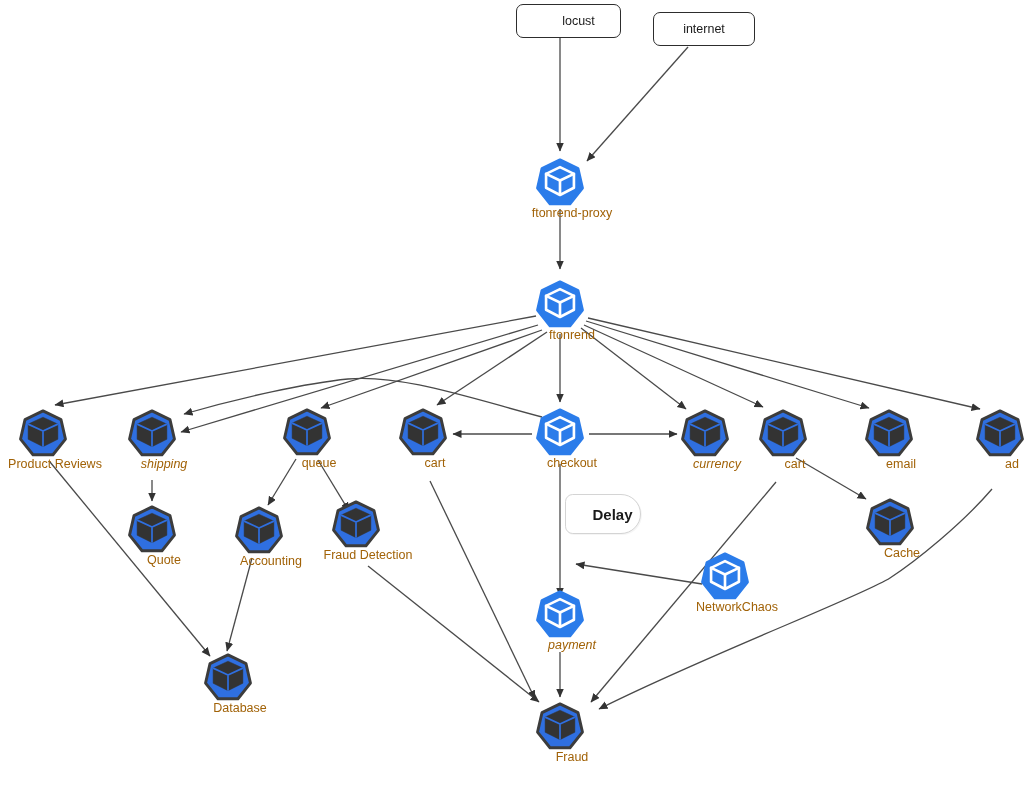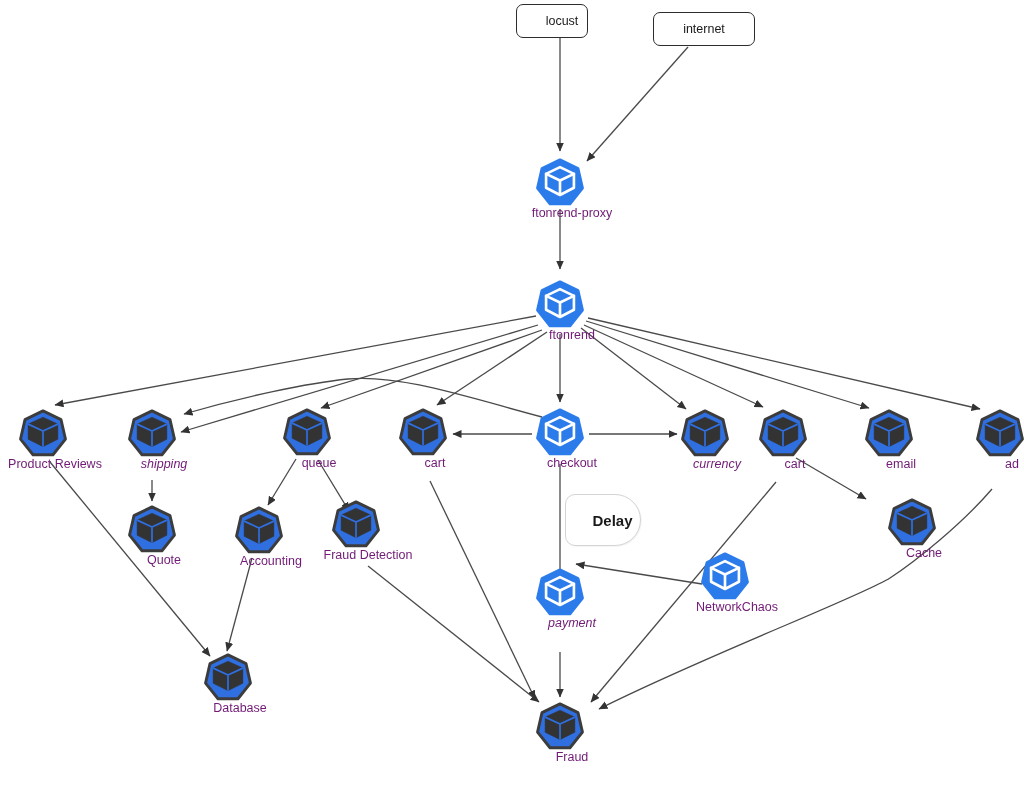--- a/index.html
+++ b/index.html
@@ -23,21 +23,21 @@
     display:flex;flex-direction:column;align-items:center;
     cursor:default;
   }
   .node .icon{display:block;}
   .node .node-label{
     position:absolute;
     top:100%;
     margin-top:1px;
     white-space:nowrap;
     font-size:12.5px;
-    color:#701a75;
+    color:#a16207;
     text-align:right;
     line-height:1.1;
     padding-left:24px;
   }
   .shape-box{
     position:absolute;
     display:flex;align-items:center;justify-content:center;
     background:#ffffff;
     border:1.5px solid #2d2d2d;
     border-radius:7px;
@@ -208,29 +208,29 @@
         <span class="node-label">Fraud Detection</span>
       </div>
       <div class="node" style="left: 725px; top: 576px;">
         <svg class="icon" width="48" height="48" viewBox="0 0 100 100" xmlns="http://www.w3.org/2000/svg">
           <path d="M50,4 L87.5,22.1 L96.8,62.7 L70.8,95.3 L29.2,95.3 L3.2,62.7 L12.5,22.1 Z" fill="#2b7cea" stroke="#2b7cea" stroke-width="6" stroke-linejoin="round"></path>
           <path d="M50,19 L79,33 L50,47 L21,33 Z" fill="none" stroke="#ffffff" stroke-width="5.5" stroke-linejoin="round"></path>
           <path d="M21,33 L21,62 L50,77 L50,47 M50,77 L79,62 L79,33" fill="none" stroke="#ffffff" stroke-width="5.5" stroke-linejoin="round" stroke-linecap="round"></path>
         </svg>
         <span class="node-label">NetworkChaos</span>
       </div>
-      <div class="node" style="left: 560px; top: 592px; font-style: italic;">
+      <div class="node" style="left: 560px; top: 614px; font-style: italic;">
         <svg class="icon" width="48" height="48" viewBox="0 0 100 100" xmlns="http://www.w3.org/2000/svg">
           <path d="M50,4 L87.5,22.1 L96.8,62.7 L70.8,95.3 L29.2,95.3 L3.2,62.7 L12.5,22.1 Z" fill="#2b7cea" stroke="#2b7cea" stroke-width="6" stroke-linejoin="round"></path>
           <path d="M50,19 L79,33 L50,47 L21,33 Z" fill="none" stroke="#ffffff" stroke-width="5.5" stroke-linejoin="round"></path>
           <path d="M21,33 L21,62 L50,77 L50,47 M50,77 L79,62 L79,33" fill="none" stroke="#ffffff" stroke-width="5.5" stroke-linejoin="round" stroke-linecap="round"></path>
         </svg>
         <span class="node-label">payment</span>
       </div>
-      <div class="node" style="left: 912px; top: 522px;">
+      <div class="node" style="left: 890px; top: 522px;">
         <svg class="icon" width="48" height="48" viewBox="0 0 100 100" xmlns="http://www.w3.org/2000/svg">
           <path d="M50,4 L87.5,22.1 L96.8,62.7 L70.8,95.3 L29.2,95.3 L3.2,62.7 L12.5,22.1 Z" fill="#2f6fe0" stroke="#3c3c3c" stroke-width="6" stroke-linejoin="round"></path>
           <path d="M50,17 L81,31.5 L81,63 L50,78.5 L19,63 L19,31.5 Z" fill="#333333" stroke="#333333" stroke-width="1" stroke-linejoin="round"></path>
           <path d="M19,31.5 L50,46 L81,31.5 M50,46 L50,78.5" fill="none" stroke="#2f6fe0" stroke-width="3.5" stroke-linejoin="round"></path>
         </svg>
         <span class="node-label">Cache</span>
       </div>
       <div class="node" style="left: 228px; top: 677px;">
         <svg class="icon" width="48" height="48" viewBox="0 0 100 100" xmlns="http://www.w3.org/2000/svg">
           <path d="M50,4 L87.5,22.1 L96.8,62.7 L70.8,95.3 L29.2,95.3 L3.2,62.7 L12.5,22.1 Z" fill="#2f6fe0" stroke="#3c3c3c" stroke-width="6" stroke-linejoin="round"></path>
@@ -240,23 +240,23 @@
         <span class="node-label">Database</span>
       </div>
       <div class="node" style="left: 560px; top: 726px;">
         <svg class="icon" width="48" height="48" viewBox="0 0 100 100" xmlns="http://www.w3.org/2000/svg">
           <path d="M50,4 L87.5,22.1 L96.8,62.7 L70.8,95.3 L29.2,95.3 L3.2,62.7 L12.5,22.1 Z" fill="#2f6fe0" stroke="#3c3c3c" stroke-width="6" stroke-linejoin="round"></path>
           <path d="M50,17 L81,31.5 L81,63 L50,78.5 L19,63 L19,31.5 Z" fill="#333333" stroke="#333333" stroke-width="1" stroke-linejoin="round"></path>
           <path d="M19,31.5 L50,46 L81,31.5 M50,46 L50,78.5" fill="none" stroke="#2f6fe0" stroke-width="3.5" stroke-linejoin="round"></path>
         </svg>
         <span class="node-label">Fraud</span>
       </div>
-      <div class="shape-box" style="left: 516px; top: 4px; width: 72px; height: 34px; padding-left: 20px;">
+      <div class="shape-box" style="left: 516px; top: 4px; width: 105px; height: 34px; padding-left: 20px;">
         <span>locust</span>
       </div>
       <div class="shape-box" style="left: 653px; top: 12px; width: 102px; height: 34px;">
         <span>internet</span>
       </div>
-      <div class="shape-box delay" style="left: 565px; top: 494px; width: 76px; height: 52px; padding-left: 19px;">
+      <div class="shape-box delay" style="left: 565px; top: 494px; width: 76px; height: 40px; padding-left: 19px;">
         <span>Delay</span>
       </div>
     </div>
 </div>
 
 </body></html>

